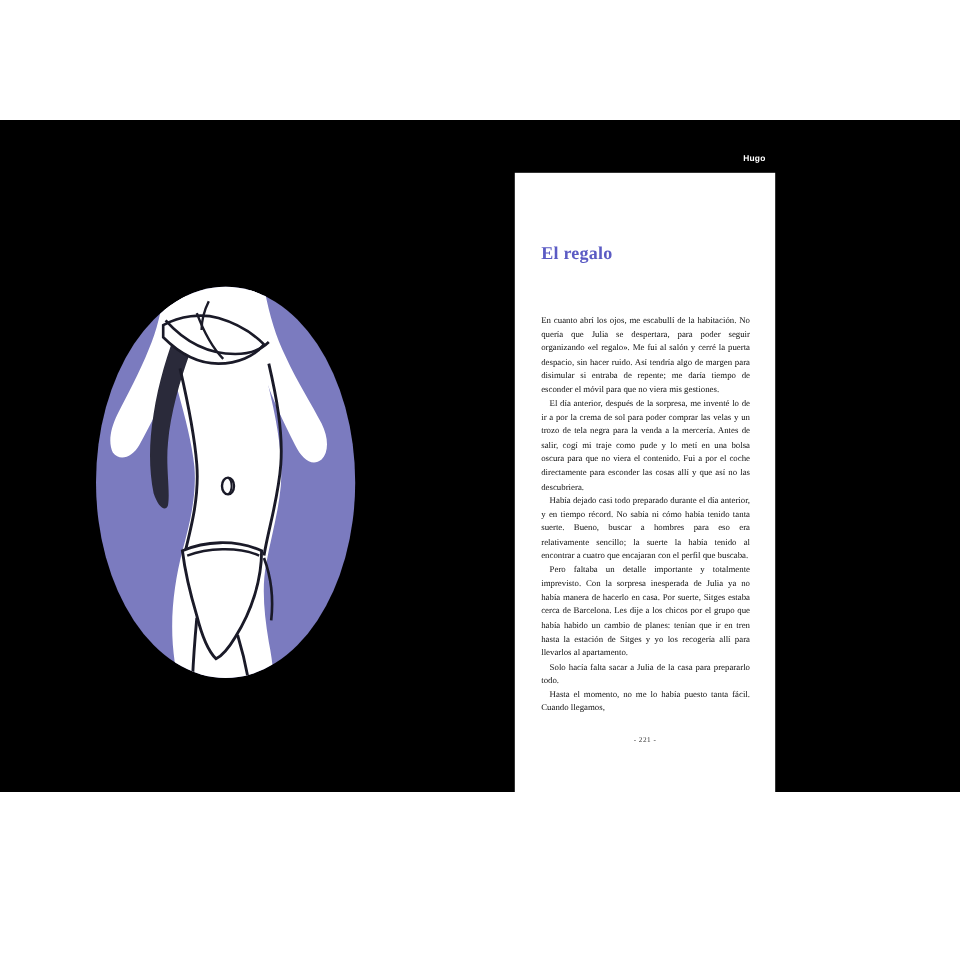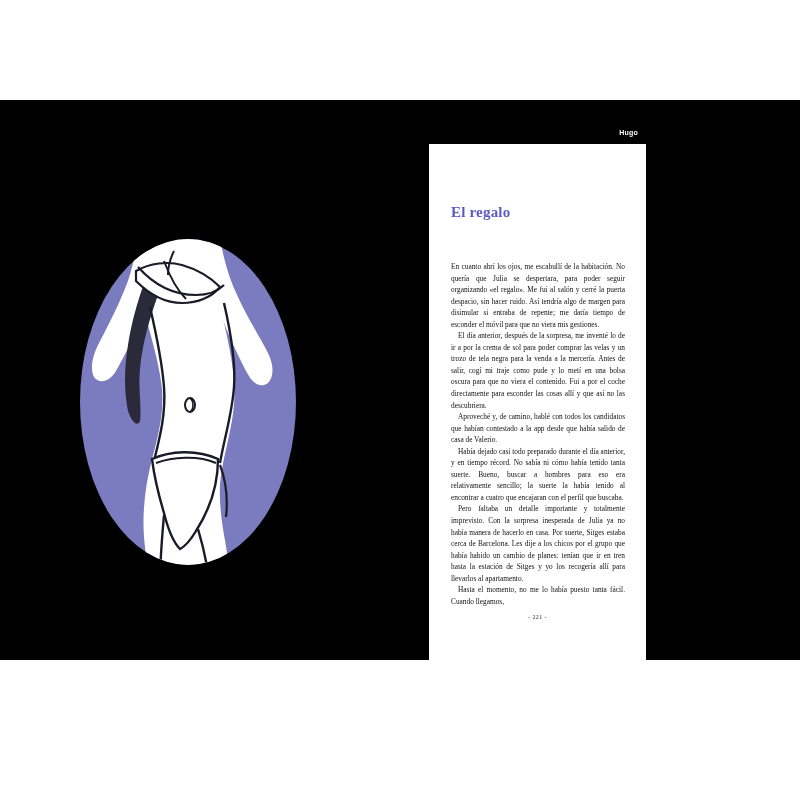--- a/index.html
+++ b/index.html
@@ -166,22 +166,22 @@
 
   <div class="right-page">
 
     <div class="running-head">Hugo</div>
 
     <h1 class="chapter-title">El regalo</h1>
 
     <div class="body-text">
       <p>En cuanto abrí los ojos, me escabullí de la habitación. No quería que Julia se despertara, para poder seguir organizando «el regalo». Me fui al salón y cerré la puerta despacio, sin hacer ruido. Así tendría algo de margen para disimular si entraba de repente; me daría tiempo de esconder el móvil para que no viera mis gestiones.</p>
       <p>El día anterior, después de la sorpresa, me inventé lo de ir a por la crema de sol para poder comprar las velas y un trozo de tela negra para la venda a la mercería. Antes de salir, cogí mi traje como pude y lo metí en una bolsa oscura para que no viera el contenido. Fui a por el coche directamente para esconder las cosas allí y que así no las descubriera.</p>
-      <p>Aproveché y, de camino, hablé con todos los candidatos que habían contestado a la app desde que había salido de casa de Valerio.</p>
       <p>Había dejado casi todo preparado durante el día anterior, y en tiempo récord. No sabía ni cómo había tenido tanta suerte. Bueno, buscar a hombres para eso era relativamente sencillo; la suerte la había tenido al encontrar a cuatro que encajaran con el perfil que buscaba.</p>
       <p>Pero faltaba un detalle importante y totalmente imprevisto. Con la sorpresa inesperada de Julia ya no había manera de hacerlo en casa. Por suerte, Sitges estaba cerca de Barcelona. Les dije a los chicos por el grupo que había habido un cambio de planes: tenían que ir en tren hasta la estación de Sitges y yo los recogería allí para llevarlos al apartamento.</p>
+      <p>Solo hacía falta sacar a Julia de la casa para prepararlo todo.</p>
       <p>Hasta el momento, no me lo había puesto tanta fácil. Cuando llegamos,</p>
     </div>
 
     <div class="folio">- 221 -</div>
   </div>
 
 </div>
 
 </body></html>

